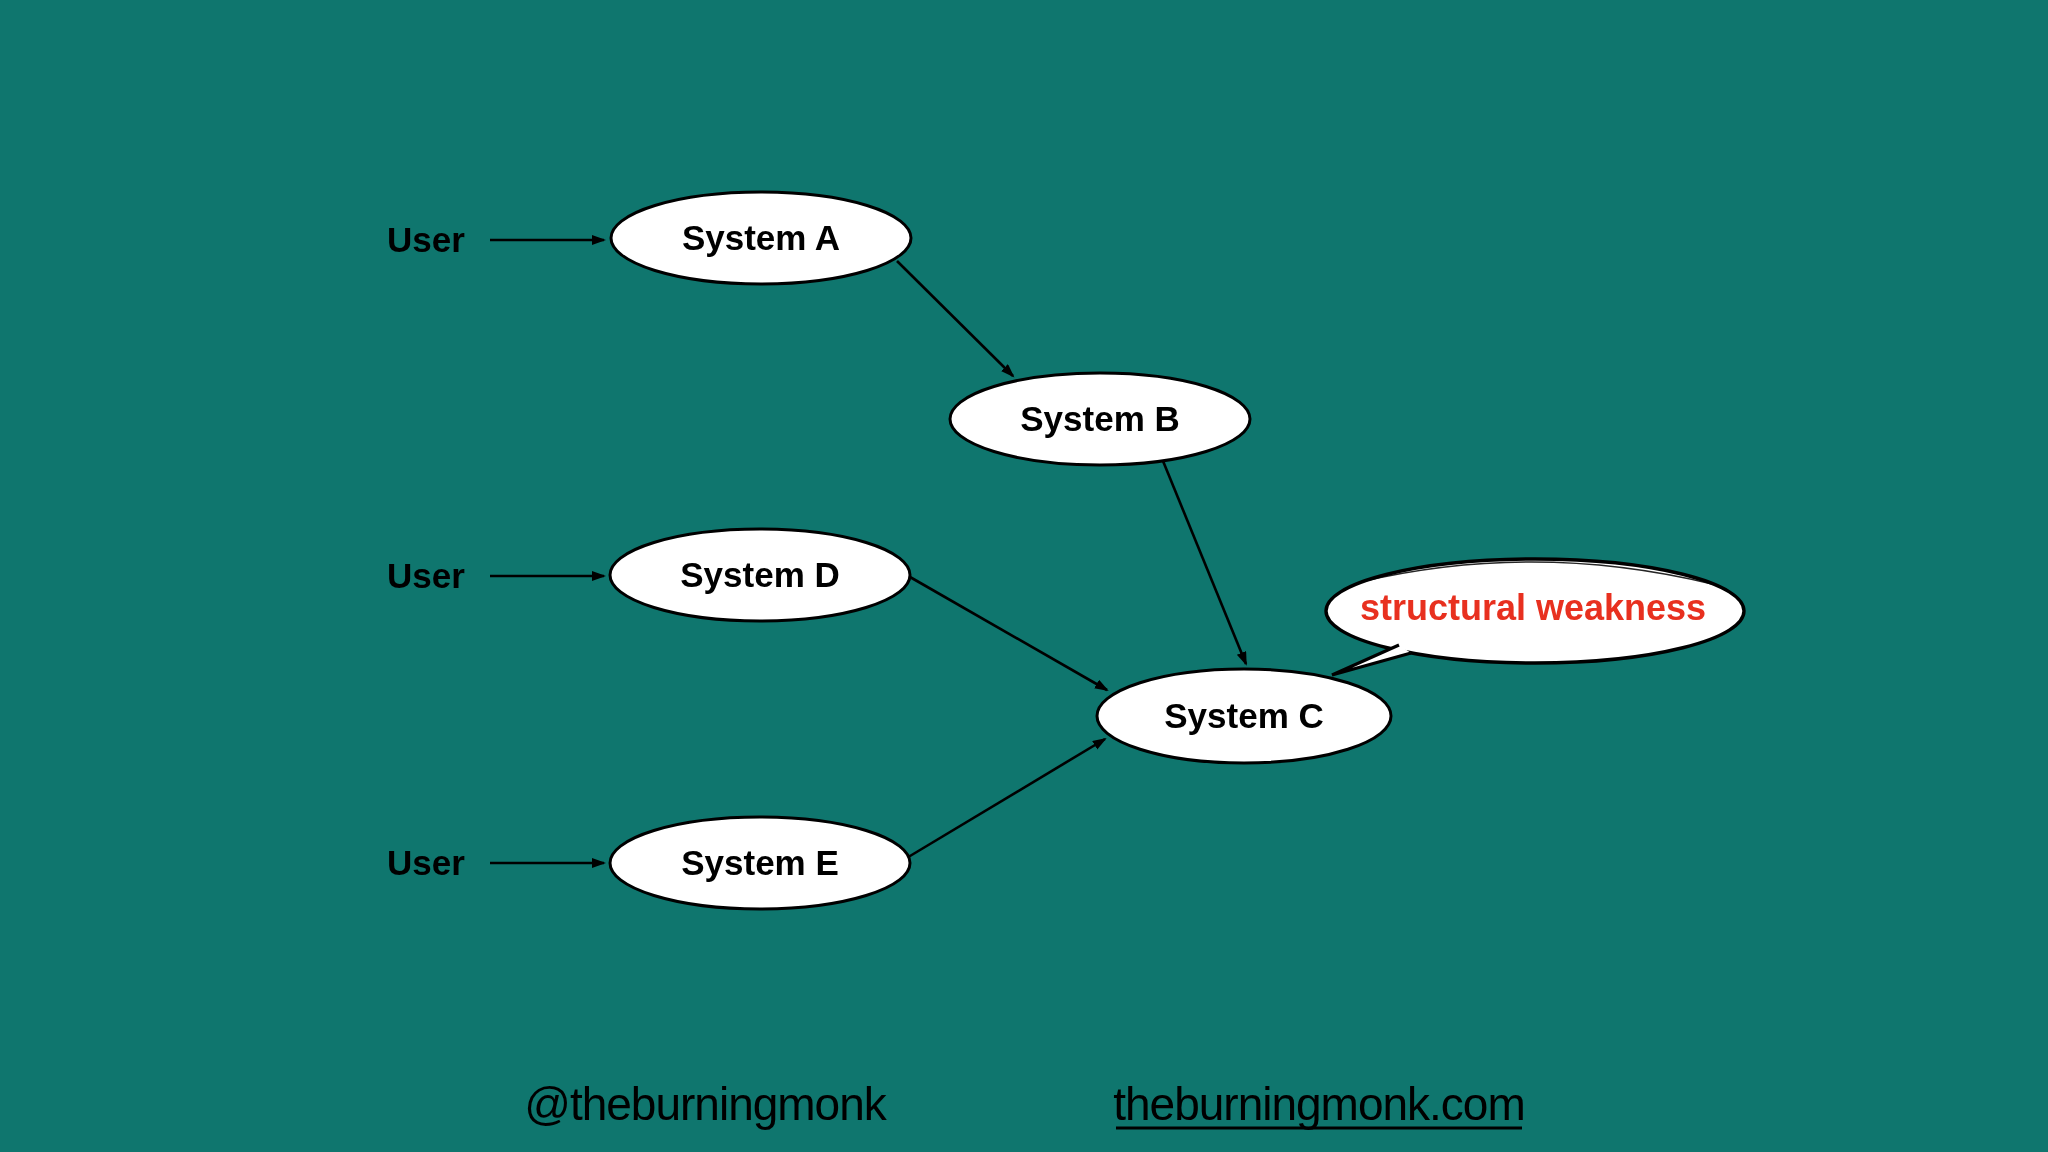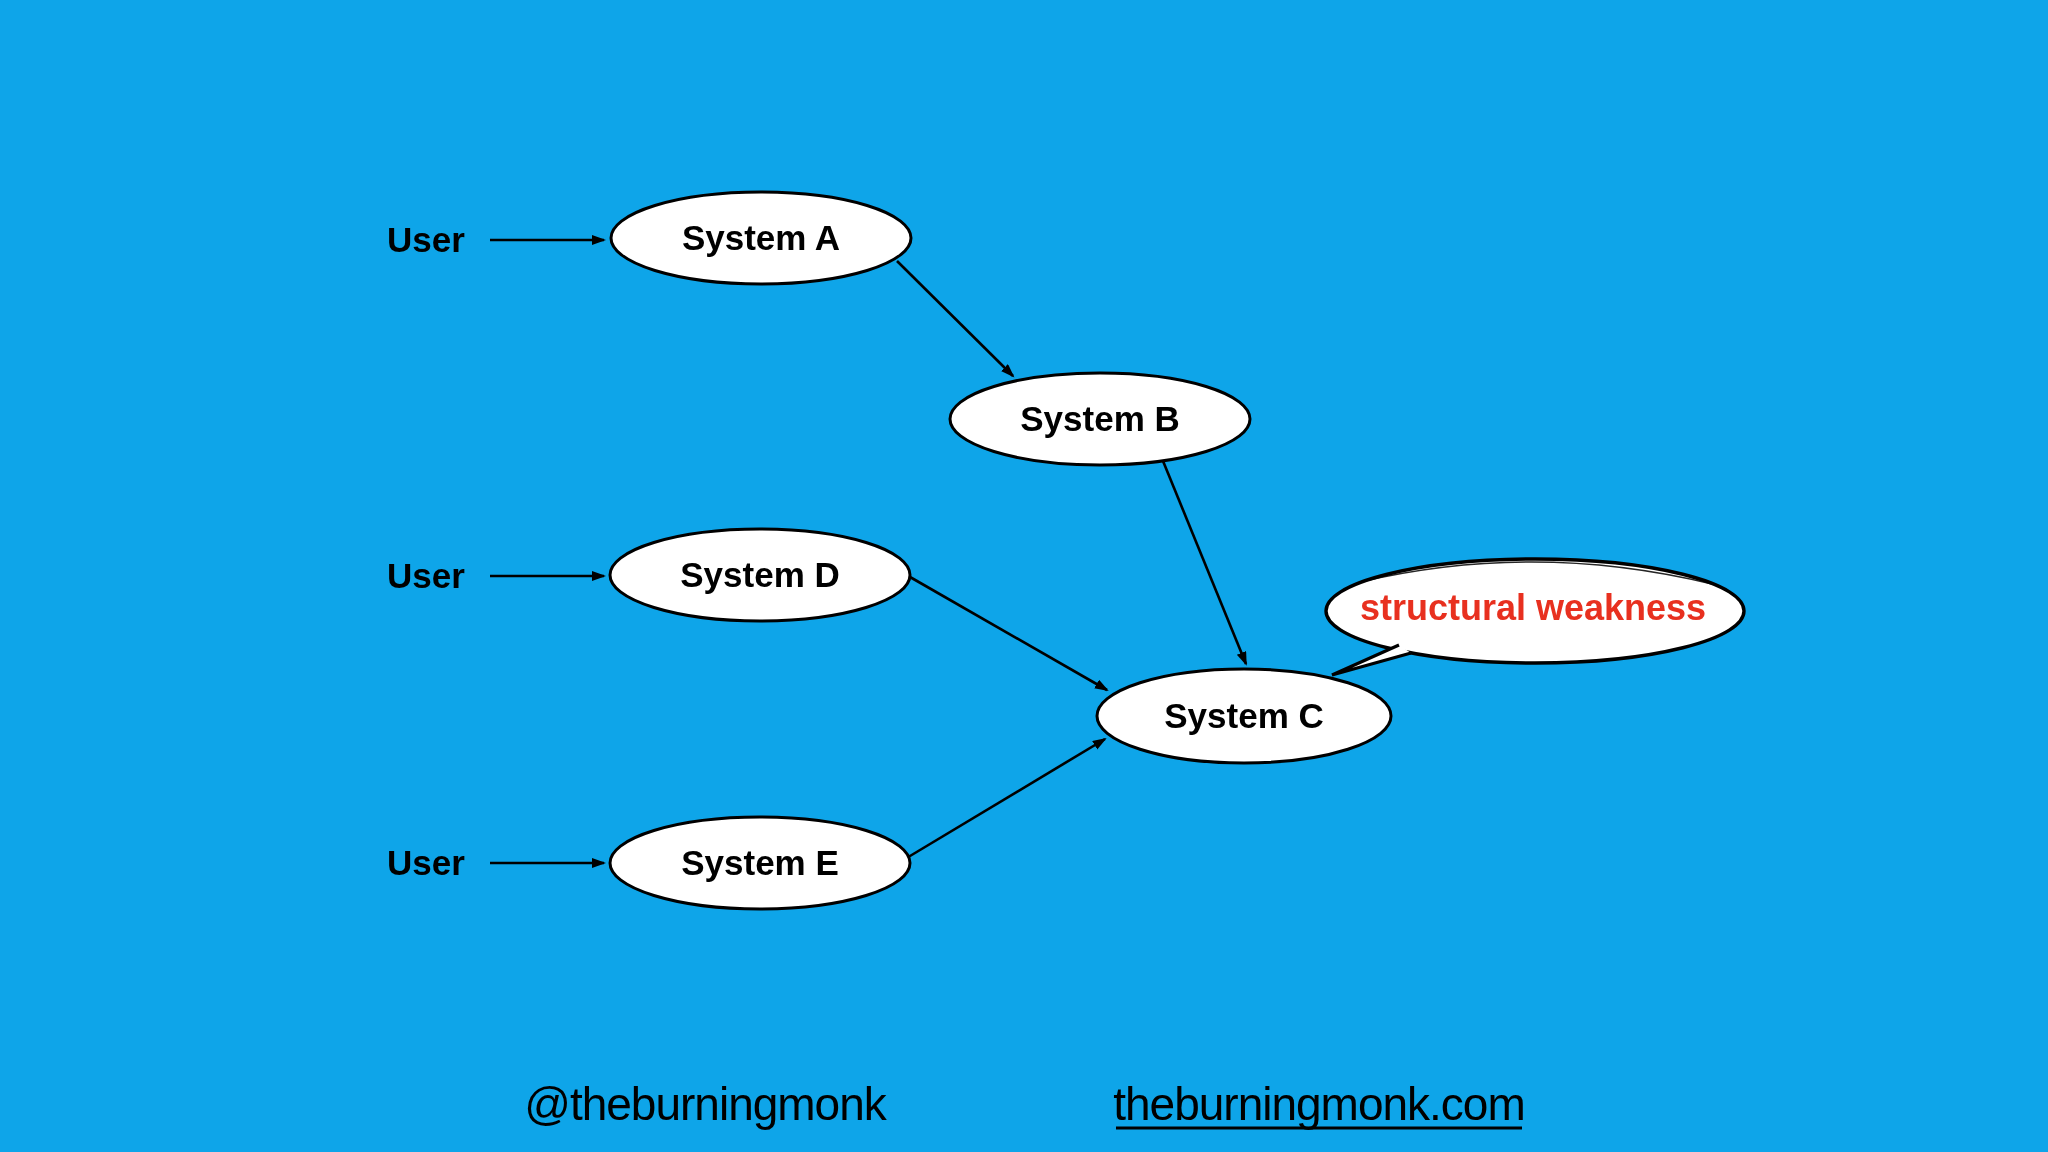--- a/index.html
+++ b/index.html
@@ -5,21 +5,21 @@
   html, body {
     margin: 0;
     padding: 0;
     background: #ffffff;
     font-family: "Liberation Sans", sans-serif;
   }
   .canvas {
     position: relative;
     width: 2048px;
     height: 1152px;
-    background: #0ea5e9;
+    background: #0f766e;
     overflow: hidden;
   }
   svg { display: block; }
 
   .node-ellipse {
     fill: #ffffff;
     stroke: #000000;
     stroke-width: 3;
   }
   .edge {

